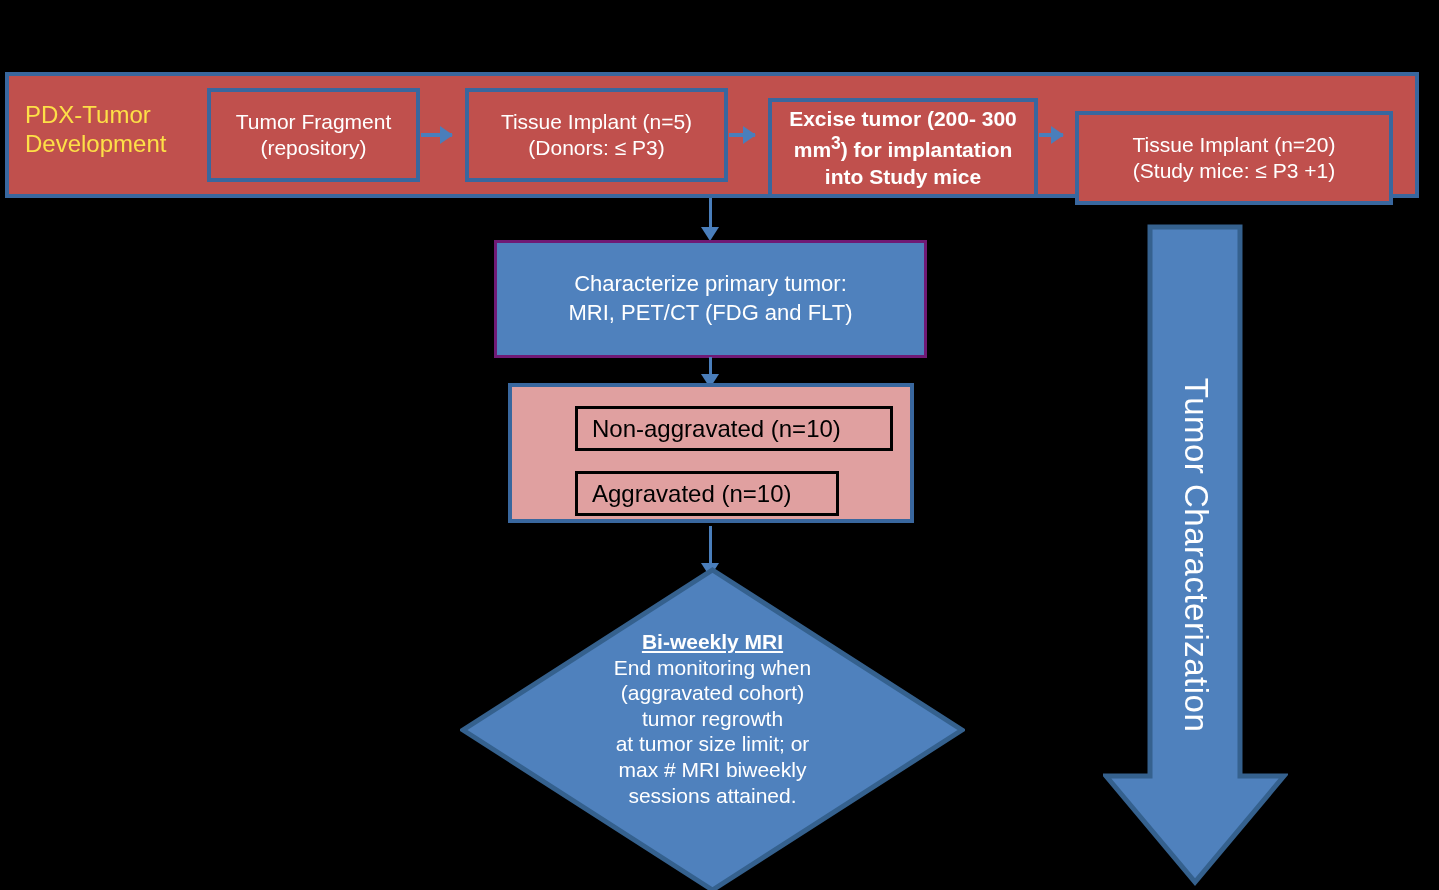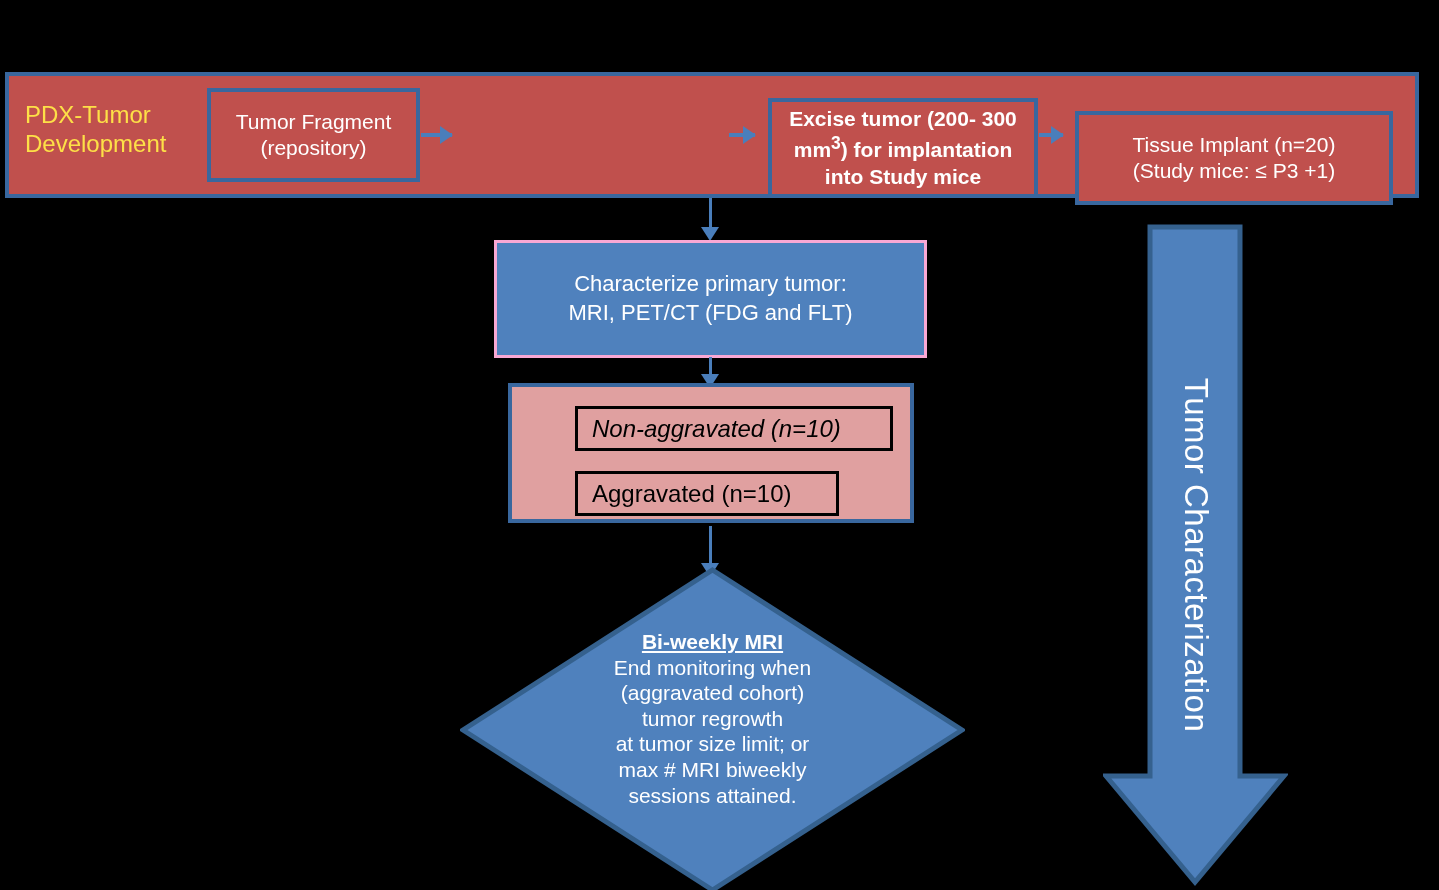--- a/index.html
+++ b/index.html
@@ -103,21 +103,21 @@
   .vl3 { top: 526px; height: 38px; }
 
   
   .blue-box {
     position: absolute;
     left: 494px;
     top: 240px;
     width: 433px;
     height: 118px;
     background: #4F81BD;
-    border: 3px solid #f9a8d4;
+    border: 3px solid #701a75;
     box-sizing: border-box;
     color: #FFFFFF;
     font-size: 22px;
     line-height: 1.3;
     text-align: center;
     display: flex;
     align-items: center;
     justify-content: center;
   }
 
@@ -149,21 +149,21 @@
     position: absolute;
     background: #E0A0A0;
     border: 3px solid #000000;
     box-sizing: border-box;
     color: #000000;
     font-size: 24px;
     display: flex;
     align-items: center;
     padding-left: 14px;
   }
-  .ci1 { left: 63px; top: 19px; width: 318px; height: 45px; font-style: italic; }
+  .ci1 { left: 63px; top: 19px; width: 318px; height: 45px; }
   .ci2 { left: 63px; top: 84px; width: 264px; height: 45px; }
 
   
   .diamond-wrap {
     position: absolute;
     left: 460px;
     top: 567px;
     width: 505px;
     height: 325px;
   }
@@ -221,20 +221,26 @@
 
   <div class="red-box rb1">
     <div>
       <span>Tumor Fragment</span><br>
       <span>(repository)</span>
     </div>
   </div>
 
   <div class="band-arrow ba1"></div>
 
+  <div class="red-box rb2">
+    <div>
+      <span>Tissue Implant (n=5)</span><br>
+      <span>(Donors: ≤ P3)</span>
+    </div>
+  </div>
 
   <div class="band-arrow ba2"></div>
 
   <div class="red-box rb3">
     <div>
       <span>Excise tumor (200- 300</span><br>
       <span>mm</span><sup>3</sup><span>) for implantation</span><br>
       <span>into Study mice</span>
     </div>
   </div>

